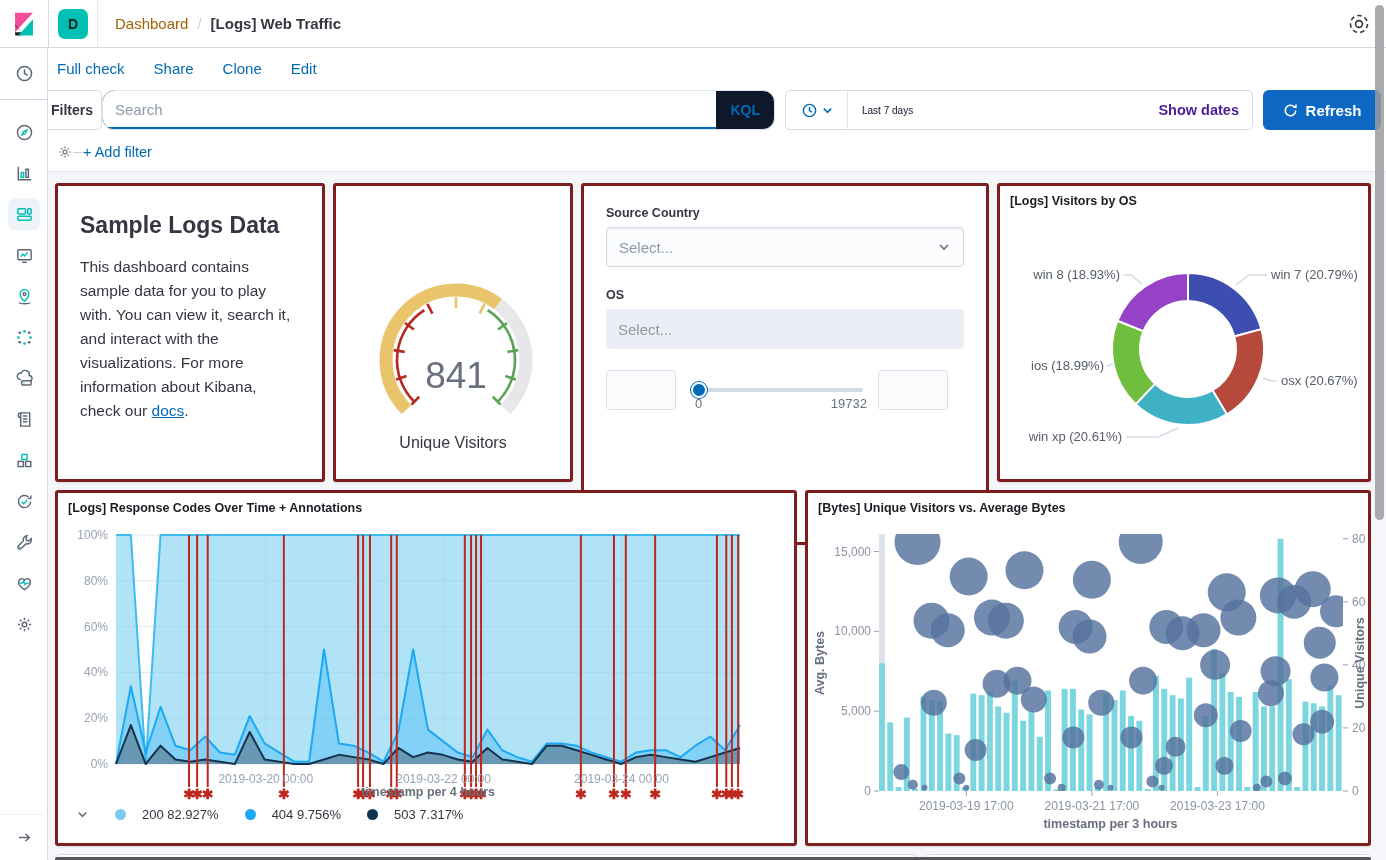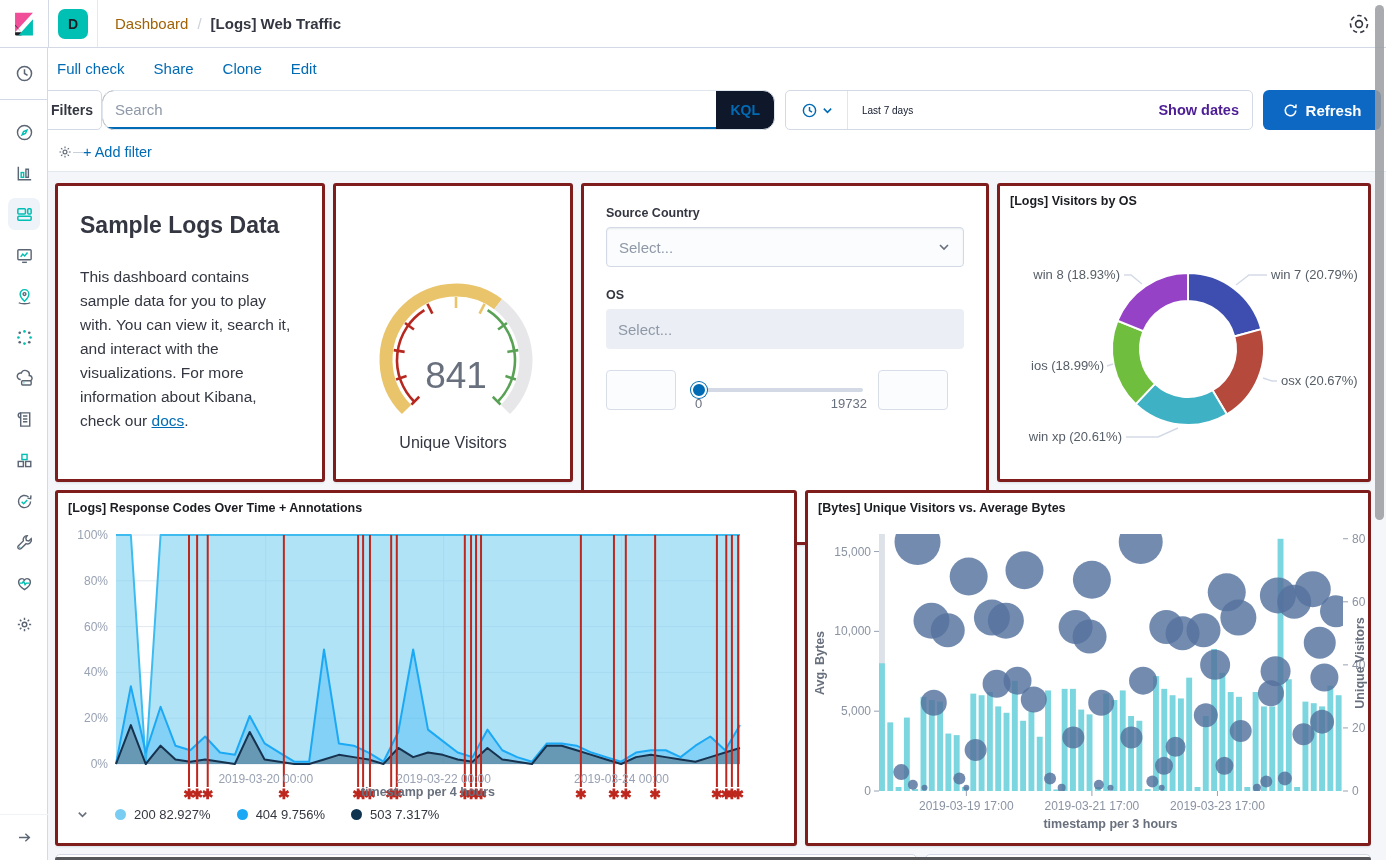--- a/index.html
+++ b/index.html
@@ -63,21 +63,21 @@
 
   
   .content { position:absolute; top:171px; left:48px; right:0; bottom:0; background:#F4F6FA;
              border-top:1px solid #E3E8EF; }
   .panel { position:absolute; background:#fff; border:3px solid #7f1d1d; border-radius:3px;
            box-shadow:0 2px 2px -1px rgba(152,162,179,0.3); }
   .panel-title { position:absolute; top:8px; left:10px; font-size:12.5px; font-weight:700; color:#1A1C21; z-index:3; }
 
   
   .md-body { padding:26px 22px; }
-  .md-title { font-size:23px; font-weight:700; color:#343741; margin-bottom:26px; }
+  .md-title { font-size:23px; font-weight:700; color:#343741; margin-bottom:16px; }
   .md-text { font-size:15.5px; line-height:24px; color:#343741; }
   .md-link { color:#006BB4; text-decoration:underline;margin-top:27px; }
 
   
   .gauge-label { position:absolute; left:0; right:0; top:248px; text-align:center; font-size:16px; color:#343741; }
 
   
   .ctrl-body { padding:20px 22px; }
   .ctrl-label { font-size:12.5px; font-weight:600; color:#343741; margin-bottom:7px; }
   .ctrl-select { height:40px; border-radius:4px; display:flex; align-items:center; padding:0 12px;
@@ -87,21 +87,21 @@
   .bytes-row { display:flex; align-items:center; }
   .bytes-input { width:70px; height:40px; background:#FBFCFD; border:1px solid #D8DEE8; border-radius:4px; }
   .slider-zone { position:relative; width:172px; margin:0 15px 0 15px; height:40px; }
   .slider-track { position:absolute; top:18px; left:0; right:0; height:4px; background:#D3DAE6; border-radius:2px; }
   .slider-knob { position:absolute; top:12px; left:0; width:16px; height:16px; border-radius:50%;
                  background:#006BB4; border:2px solid #fff; box-shadow:0 0 0 1px #006BB4; }
   .slider-min { position:absolute; top:26px; left:4px; font-size:13px; color:#69707D; }
   .slider-max { position:absolute; top:26px; right:-4px; font-size:13px; color:#69707D; }
 
   .legend-row { position:absolute; left:18px; top:314px; display:flex; align-items:center; gap:26px; }
-  .legend-item { display:flex; align-items:center; gap:8px; font-size:13px; color:#343741; cursor:pointer; }
+  .legend-item { display:flex; align-items:center; gap:16px; font-size:13px; color:#343741; cursor:pointer; }
   .legend-dot { width:11px; height:11px; border-radius:50%; }
 
   .bottom-card { position:absolute; height:12px; background:#fff; border:1px solid #D3DAE6;
                  border-radius:5px 5px 0 0; }
   .hscroll { position:absolute; height:4px; background:#55575B; border-radius:2px; }
 
   .vscroll { position:absolute; right:2px; top:5px; width:9px; height:515px; background:#9A9CA0;
              border-radius:5px; z-index:40; opacity:.85; }
   svg { display:block; }
   text { font-family:"Liberation Sans", sans-serif; }

